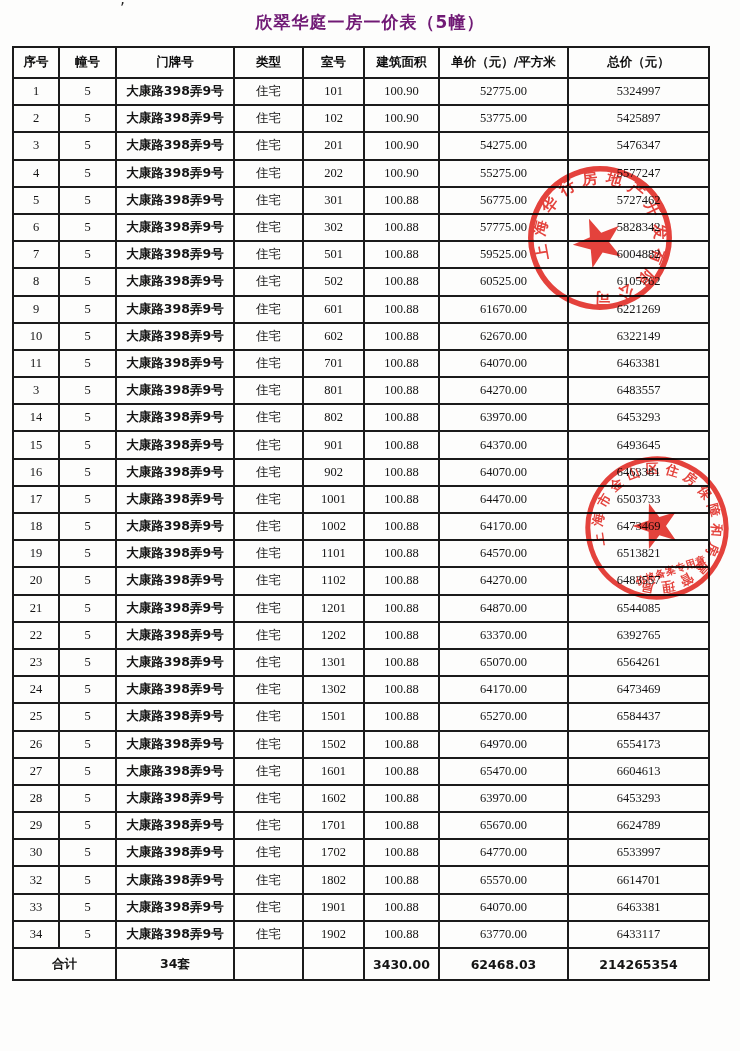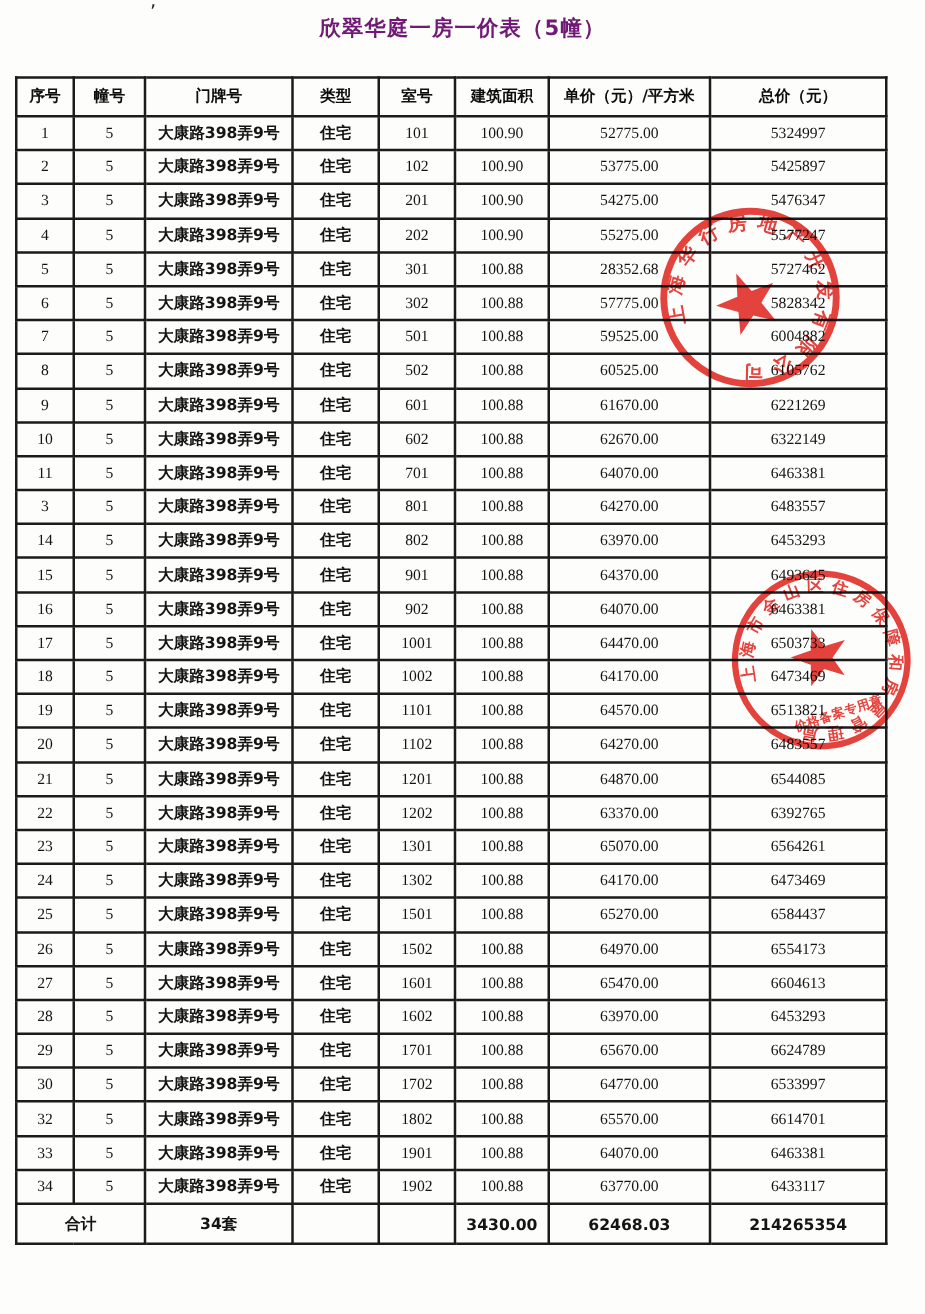--- a/index.html
+++ b/index.html
@@ -10,40 +10,40 @@
   }
   .page{position:absolute;inset:0;background:#fdfdfc;}
   .title{
     position:absolute;top:11px;left:0;width:100%;
     text-align:center;font-size:17px;font-weight:700;
     letter-spacing:1px;color:#701a75;
     font-family:"DejaVu Sans",sans-serif;
   }
   .scan-mark{position:absolute;left:120px;top:0px;font-size:15px;color:#222;}
   table.price{
-    position:absolute;left:12px;top:61px;width:696px;
+    position:absolute;left:12px;top:46px;width:696px;
     border-collapse:collapse;table-layout:fixed;
     font-family:"Liberation Serif","DejaVu Serif",serif;
   }
   table.price th, table.price td{
     border:2px solid #1b1b1b;
     text-align:center;vertical-align:middle;
     padding:0 1px;overflow:hidden;white-space:nowrap;
   }
   table.price th{
     font-family:"DejaVu Sans",sans-serif;
     font-weight:700;font-size:12.5px;color:#0e0e0e;
   }
   table.price td{font-size:12.5px;color:#141414;}
   thead tr{height:31px;}
   tbody tr{height:27.2px;}
   tfoot tr{height:32px;}
   tfoot td{font-weight:700;font-family:"DejaVu Sans",sans-serif;font-size:12.5px;}
   tbody td.addr{font-family:"DejaVu Sans",sans-serif;font-weight:700;font-size:12.5px;}
-  tbody td.type{font-family:"DejaVu Sans",sans-serif;font-weight:700;font-size:12.5px;}
+  tbody td.type{font-family:"DejaVu Sans",sans-serif;font-weight:400;font-size:12.5px;}
   .stamp{
     position:absolute;width:160px;height:160px;
     mix-blend-mode:multiply;opacity:0.86;
     pointer-events:none;
   }
   .stamp text{fill:currentColor;font-family:"DejaVu Sans",sans-serif;font-weight:700;}
   .ring-text-1{font-size:15.5px;letter-spacing:7px;}
   .ring-text-2{font-size:13px;letter-spacing:5.5px;}
   .bottom-text{font-size:10px;letter-spacing:0.5px;}
 </style>
@@ -120,21 +120,21 @@
           <td>55275.00</td>
           <td>5577247</td>
         </tr>
         <tr>
           <td>5</td>
           <td>5</td>
           <td class="addr">大康路398弄9号</td>
           <td class="type">住宅</td>
           <td>301</td>
           <td>100.88</td>
-          <td>28352.68</td>
+          <td>56775.00</td>
           <td>5727462</td>
         </tr>
         <tr>
           <td>6</td>
           <td>5</td>
           <td class="addr">大康路398弄9号</td>
           <td class="type">住宅</td>
           <td>302</td>
           <td>100.88</td>
           <td>57775.00</td>

